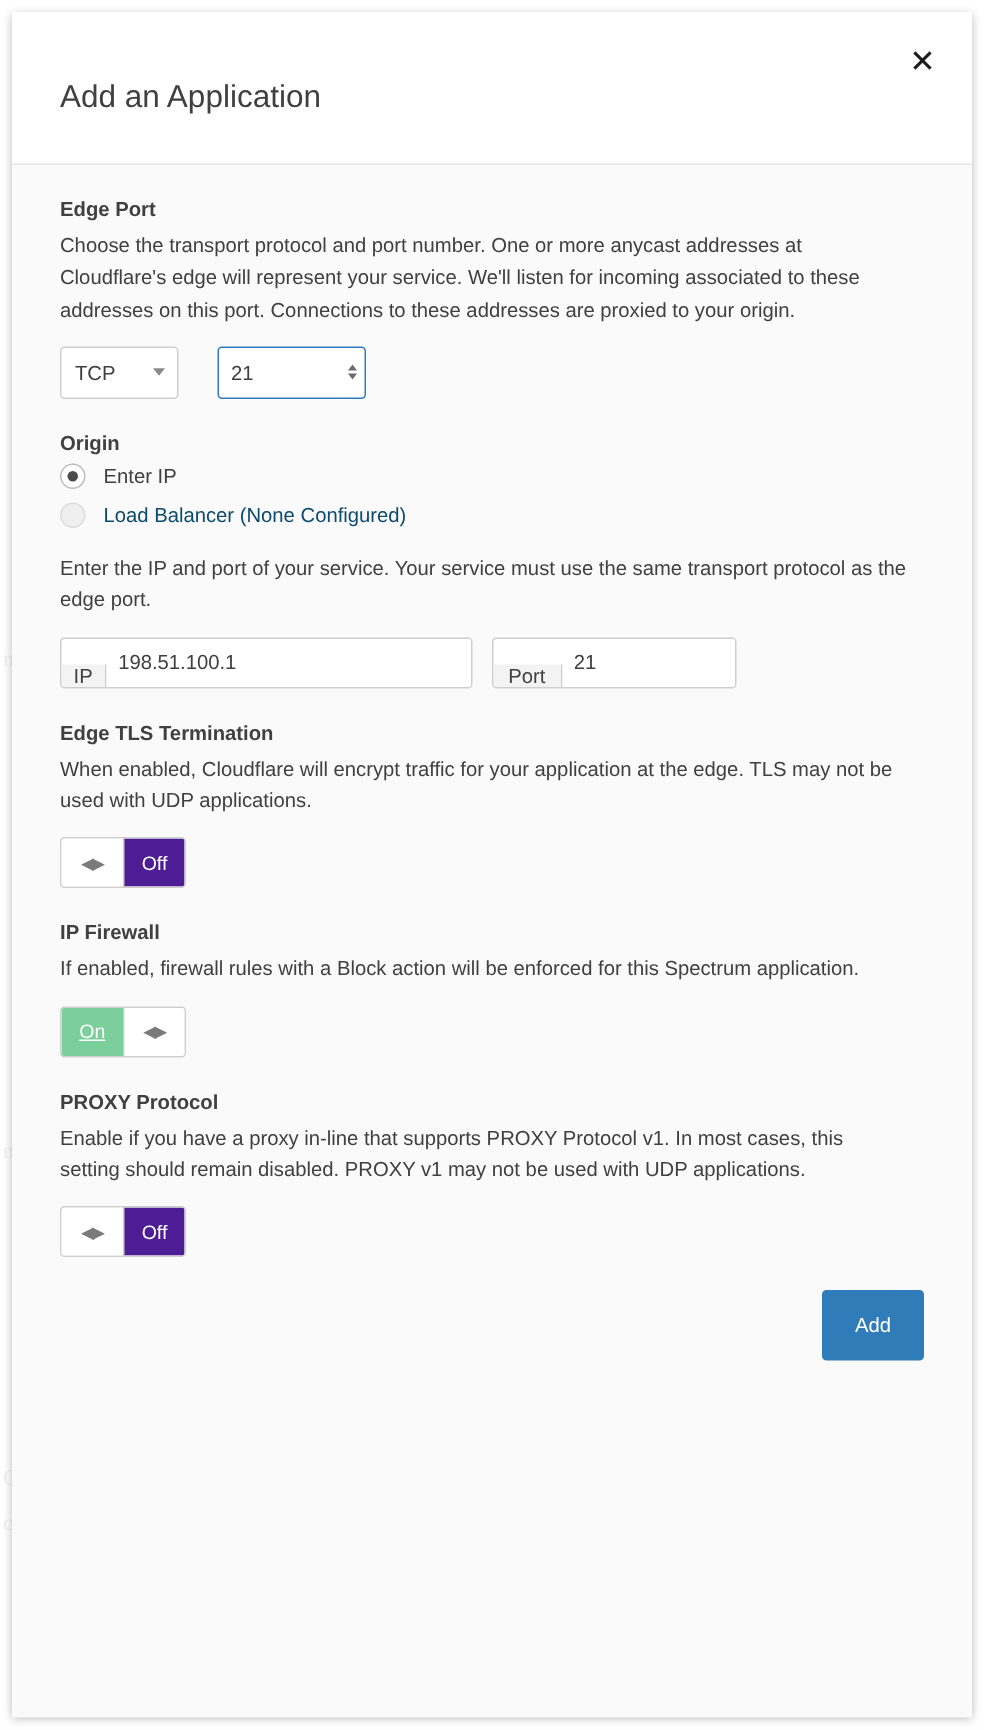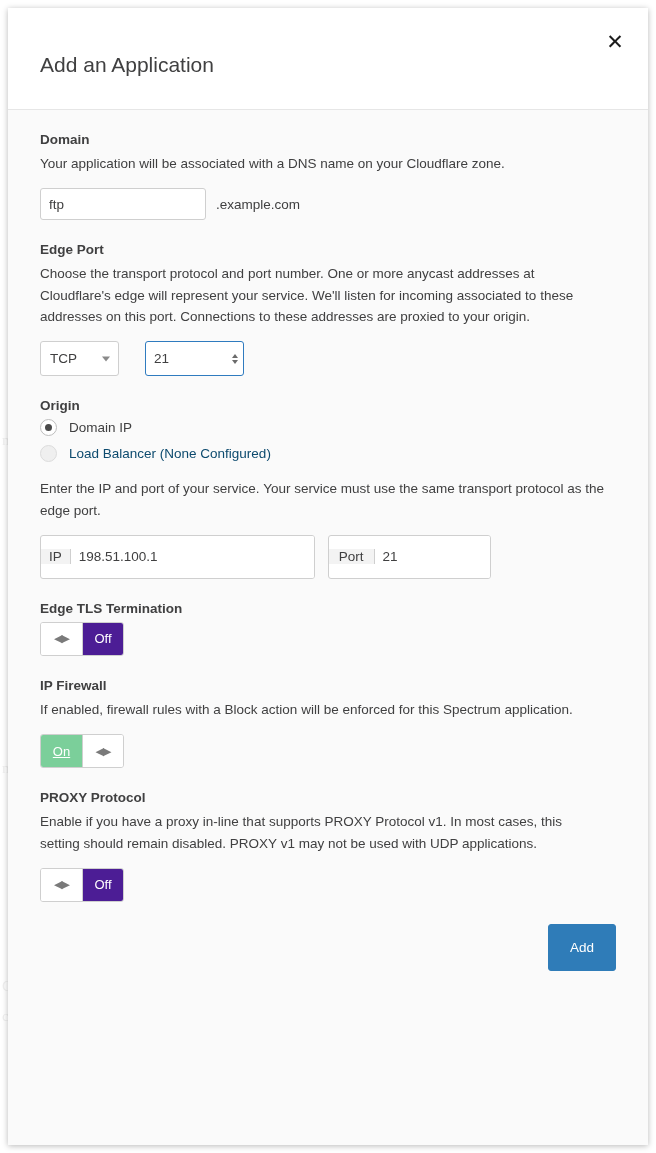--- a/index.html
+++ b/index.html
@@ -220,26 +220,26 @@
   }
   .radio-label.disabled { color: #0c4a6e; }
 
   .origin-fields {
     display: flex;
     align-items: center;
     gap: 13px;
   }
   .field-group {
     display: flex;
-    align-items: center;
+    align-items: flex-end;
     border: 1px solid #cfcfcf;
     border-radius: 3px;
     background: #ffffff;
     overflow: hidden;
-    height: 44px;
+    height: 34px;
   }
   .field-addon {
     background: #f3f3f3;
     border-right: 1px solid #cfcfcf;
     display: flex;
     align-items: center;
     padding: 0 10px;
     font-size: 13.5px;
     color: #404041;
   }
@@ -313,28 +313,20 @@
 
 <div class="modal">
 
   <div class="modal-header">
     <h1 class="modal-title">Add an Application</h1>
     <button class="close-btn">✕</button>
   </div>
 
   <div class="modal-body">
 
-    <div class="block">
-      <div class="section-title">Domain</div>
-      <p class="section-desc">Your application will be associated with a DNS name on your Cloudflare zone.</p>
-      <div class="domain-row">
-        <input type="text" class="domain-input" value="ftp" style="">
-        <span class="domain-suffix">.example.com</span>
-      </div>
-    </div>
 
     <div class="block">
       <div class="section-title">Edge Port</div>
       <p class="section-desc">Choose the transport protocol and port number. One or more anycast addresses at Cloudflare's edge will represent your service. We'll listen for incoming associated to these addresses on this port. Connections to these addresses are proxied to your origin.</p>
       <div class="edge-port-row">
         <div class="select-wrap">
           <select>
             <option>TCP</option>
           </select>
           <span class="select-caret"></span>
@@ -347,21 +339,21 @@
           </span>
         </div>
       </div>
     </div>
 
     <div class="block">
       <div class="section-title">Origin</div>
 
       <div class="radio-row">
         <span class="radio checked"></span>
-        <span class="radio-label">Domain IP</span>
+        <span class="radio-label">Enter IP</span>
       </div>
       <div class="radio-row" style="margin-bottom:16px;">
         <span class="radio disabled"></span>
         <span class="radio-label disabled">Load Balancer (None Configured)</span>
       </div>
 
       <p class="section-desc">Enter the IP and port of your service. Your service must use the same transport protocol as the edge port.</p>
 
       <div class="origin-fields">
         <div class="field-group ip-group">
@@ -370,20 +362,21 @@
         </div>
         <div class="field-group port-group">
           <span class="field-addon">Port</span>
           <input type="text" value="21" style="">
         </div>
       </div>
     </div>
 
     <div class="block">
       <div class="section-title">Edge TLS Termination</div>
+      <p class="section-desc">When enabled, Cloudflare will encrypt traffic for your application at the edge. TLS may not be used with UDP applications.</p>
       <div class="toggle off">
         <span class="knob">◀▶</span>
         <span class="state">Off</span>
       </div>
     </div>
 
     <div class="block">
       <div class="section-title">IP Firewall</div>
       <p class="section-desc">If enabled, firewall rules with a Block action will be enforced for this Spectrum application.</p>
       <div class="toggle on">

